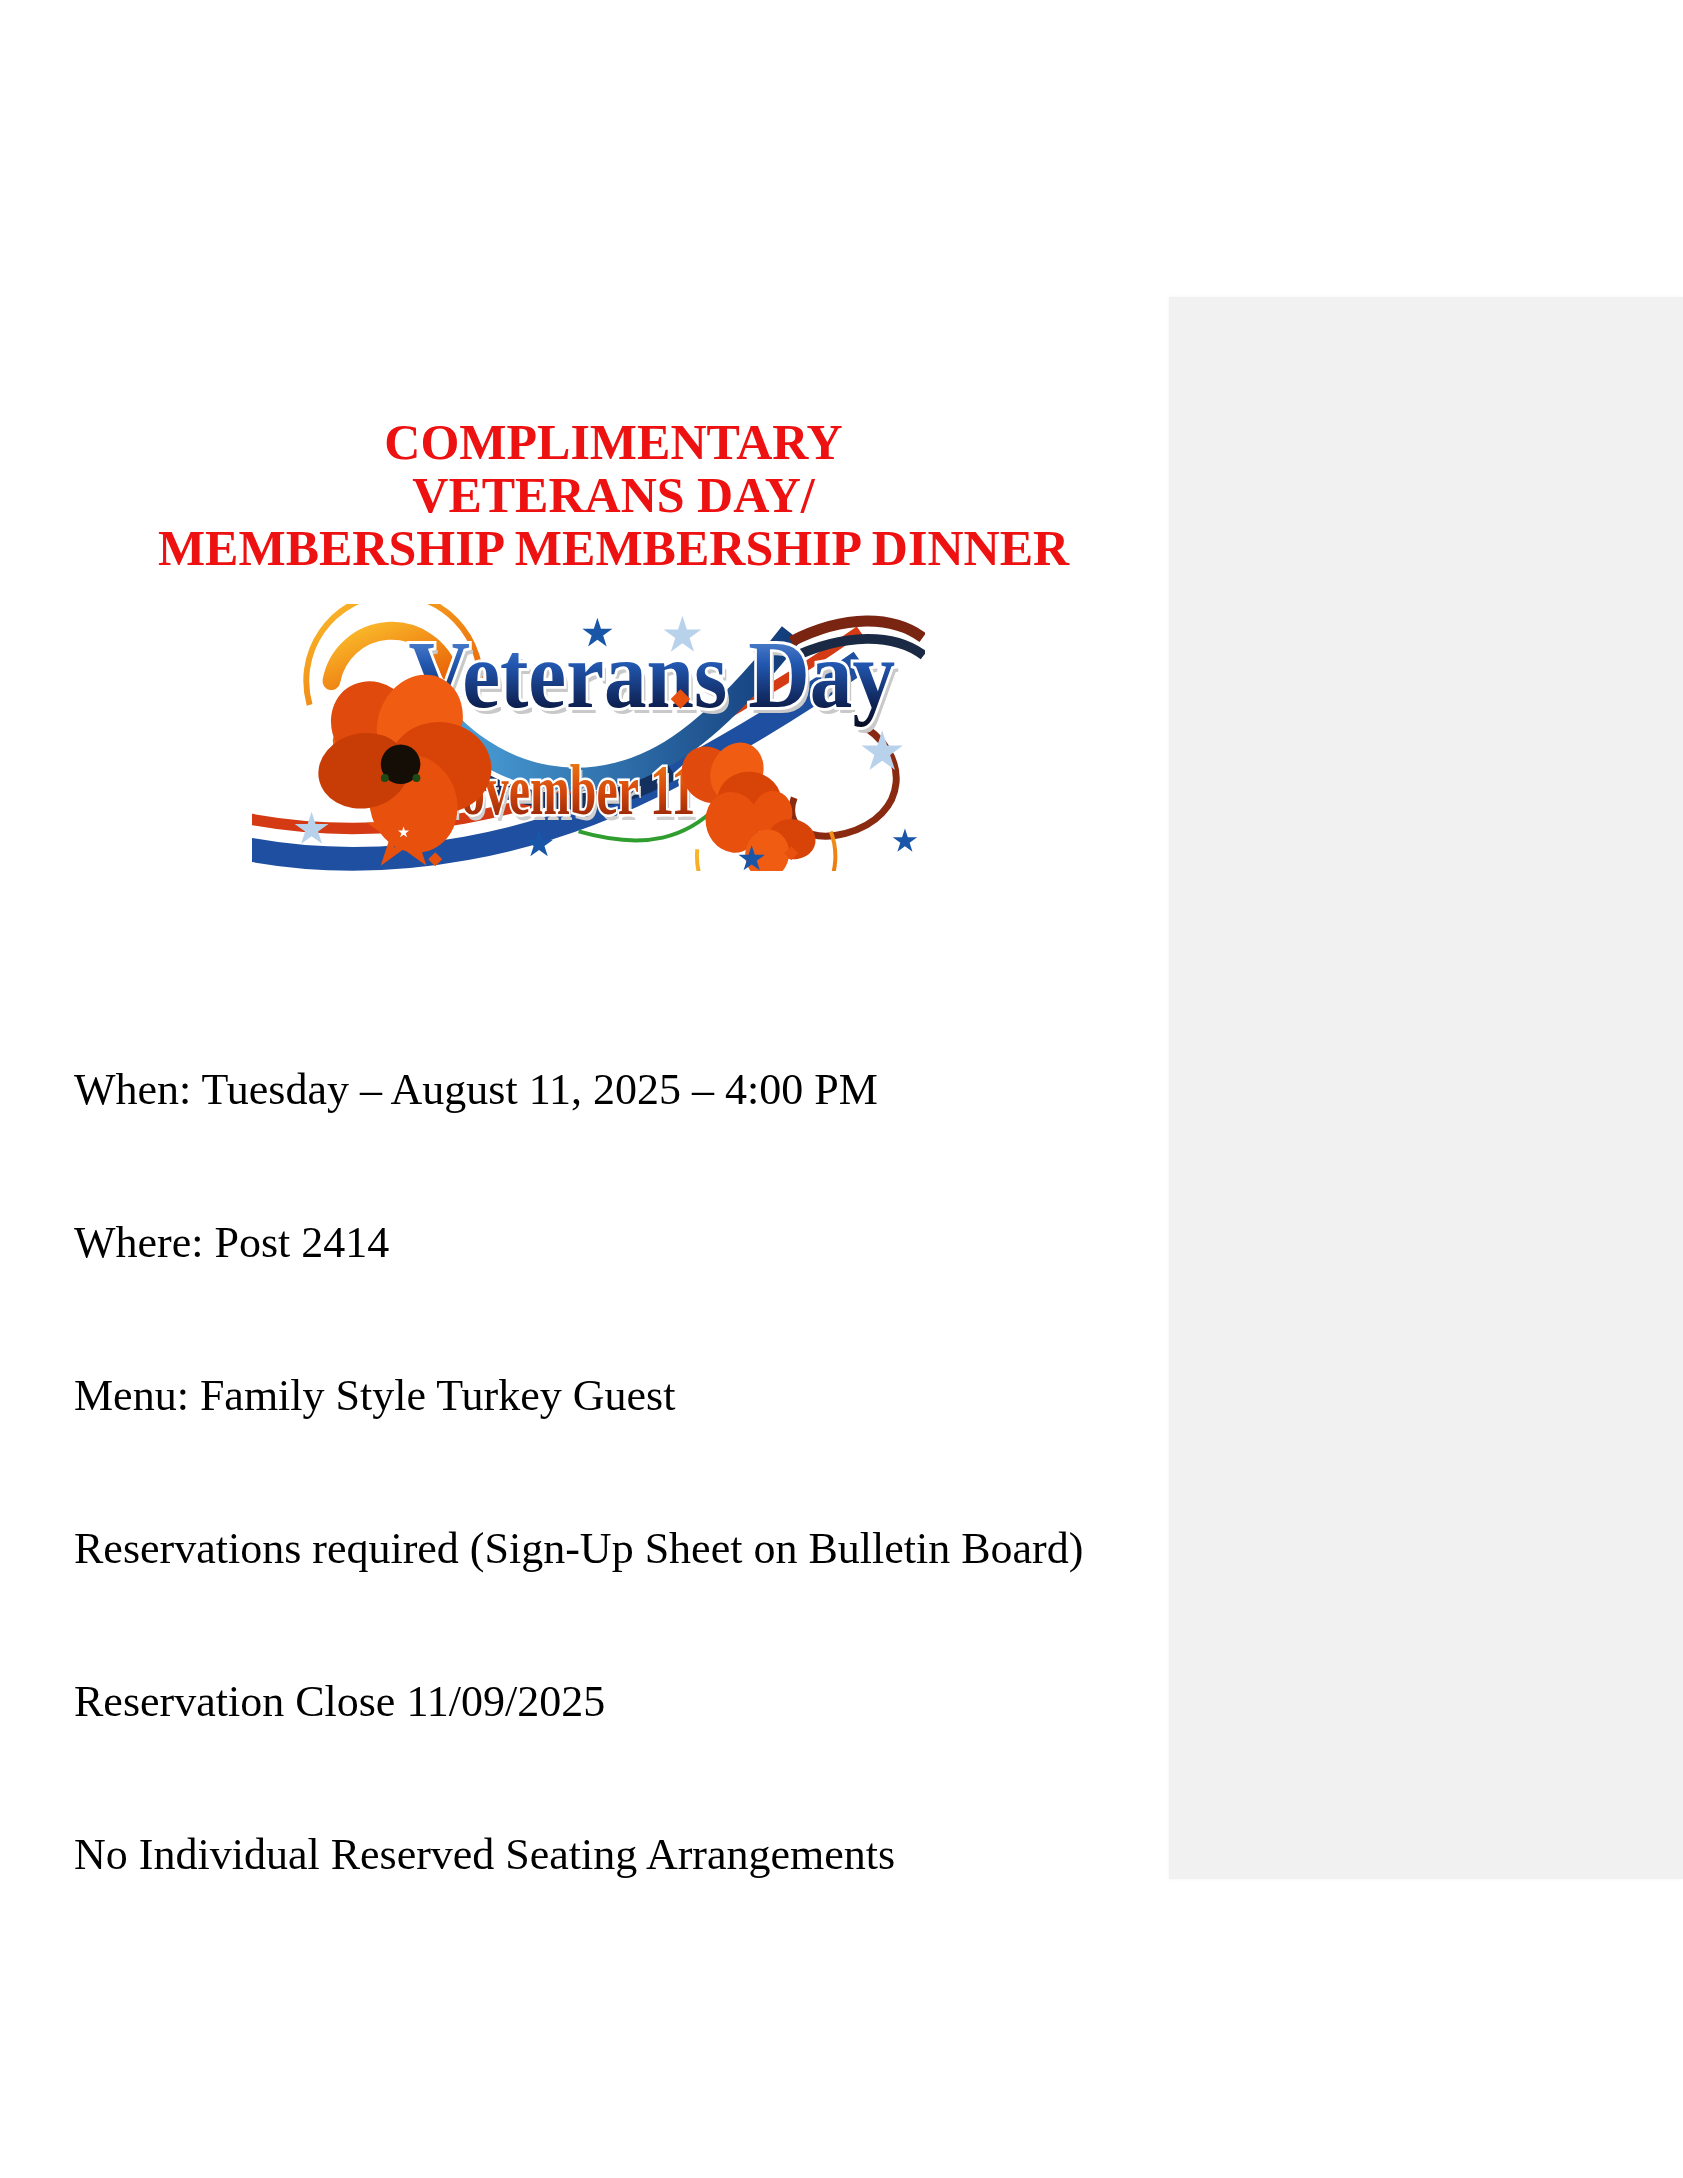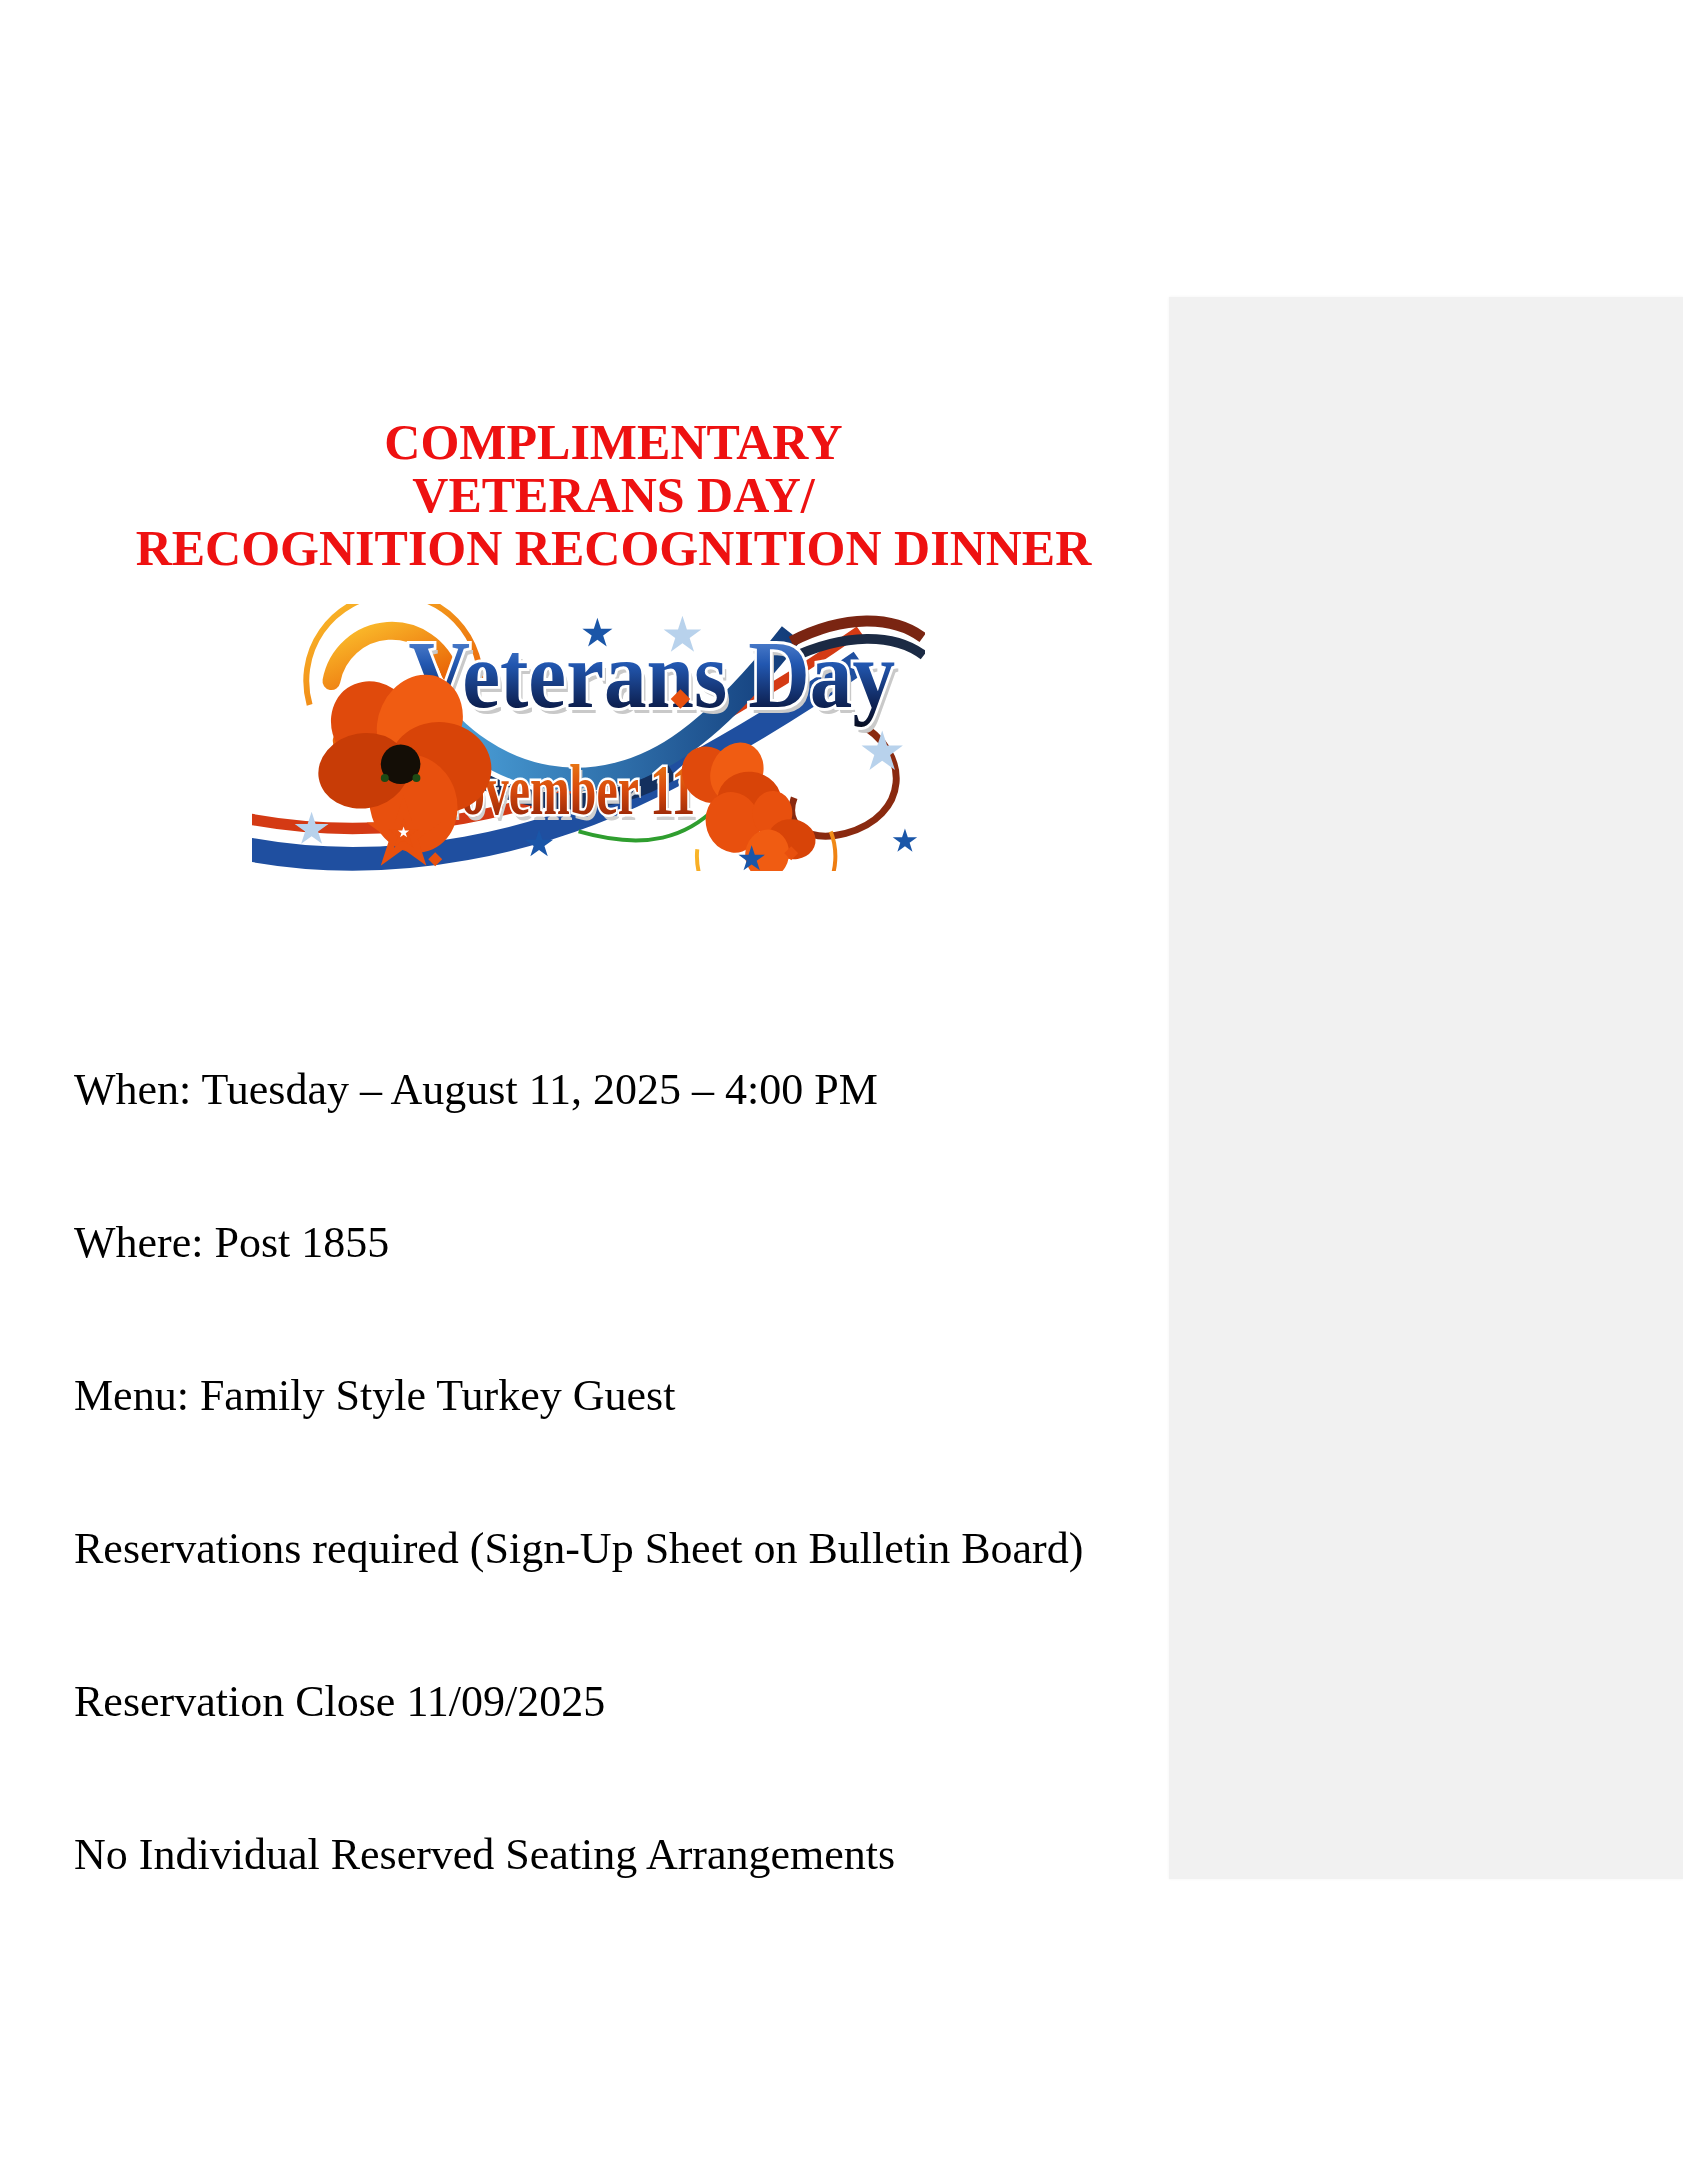--- a/index.html
+++ b/index.html
@@ -26,21 +26,21 @@
 </head>
 <body>
 
 <div class="page">
 
   <div class="side-panel"></div>
 
   <div class="title-block">
     <div class="line">COMPLIMENTARY</div>
     <div class="line">VETERANS DAY/</div>
-    <div class="line">RECOGNITION RECOGNITION DINNER</div>
+    <div class="line">MEMBERSHIP MEMBERSHIP DINNER</div>
   </div>
 
   <div class="graphic-box">
     <svg width="673" height="267" viewBox="0 0 680 270" xmlns="http://www.w3.org/2000/svg">
       <defs>
         <linearGradient id="blueGrad" x1="0" y1="0" x2="0" y2="1">
           <stop offset="0%" stop-color="#6d9be0"></stop>
           <stop offset="40%" stop-color="#2257b0"></stop>
           <stop offset="80%" stop-color="#0d2050"></stop>
           <stop offset="100%" stop-color="#070d1f"></stop>
@@ -128,21 +128,21 @@
         <use href="#star" transform="translate(153,231) scale(0.6)" fill="#ffffff"></use>
         <rect x="-7" y="-7" width="14" height="14" fill="#e8500e" transform="translate(433,96) rotate(45)"></rect>
         <rect x="-5" y="-5" width="10" height="10" fill="#e8500e" transform="translate(185,258) rotate(45)"></rect>
         <rect x="-5" y="-5" width="10" height="10" fill="#e8500e" transform="translate(545,252) rotate(45)"></rect>
       </g>
     </svg>
   </div>
 
   <div class="details-block">
     <div class="line">When: Tuesday – August 11, 2025 – 4:00 PM</div>
-    <div class="line">Where: Post 1855</div>
+    <div class="line">Where: Post 2414</div>
     <div class="line">Menu: Family Style Turkey Guest</div>
     <div class="line">Reservations required (Sign-Up Sheet on Bulletin Board)</div>
     <div class="line">Reservation Close 11/09/2025</div>
     <div class="line">No Individual Reserved Seating Arrangements</div>
     
     
 
     
   </div>
 

